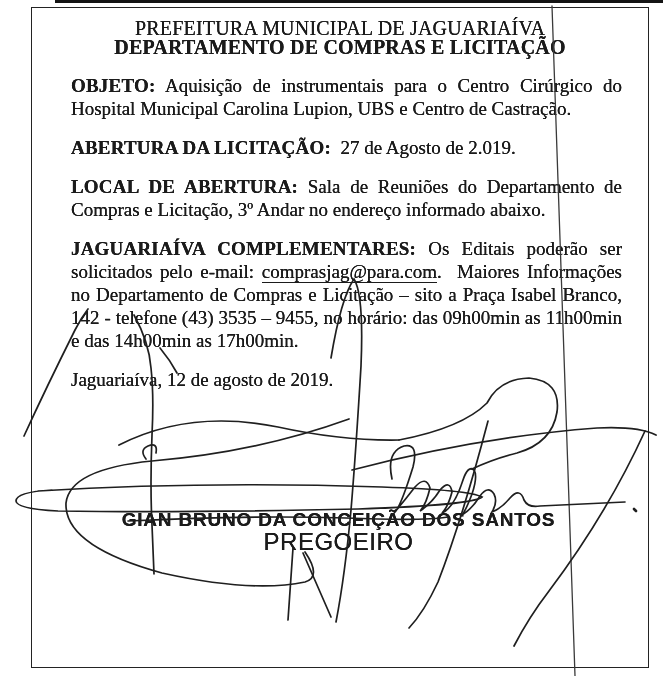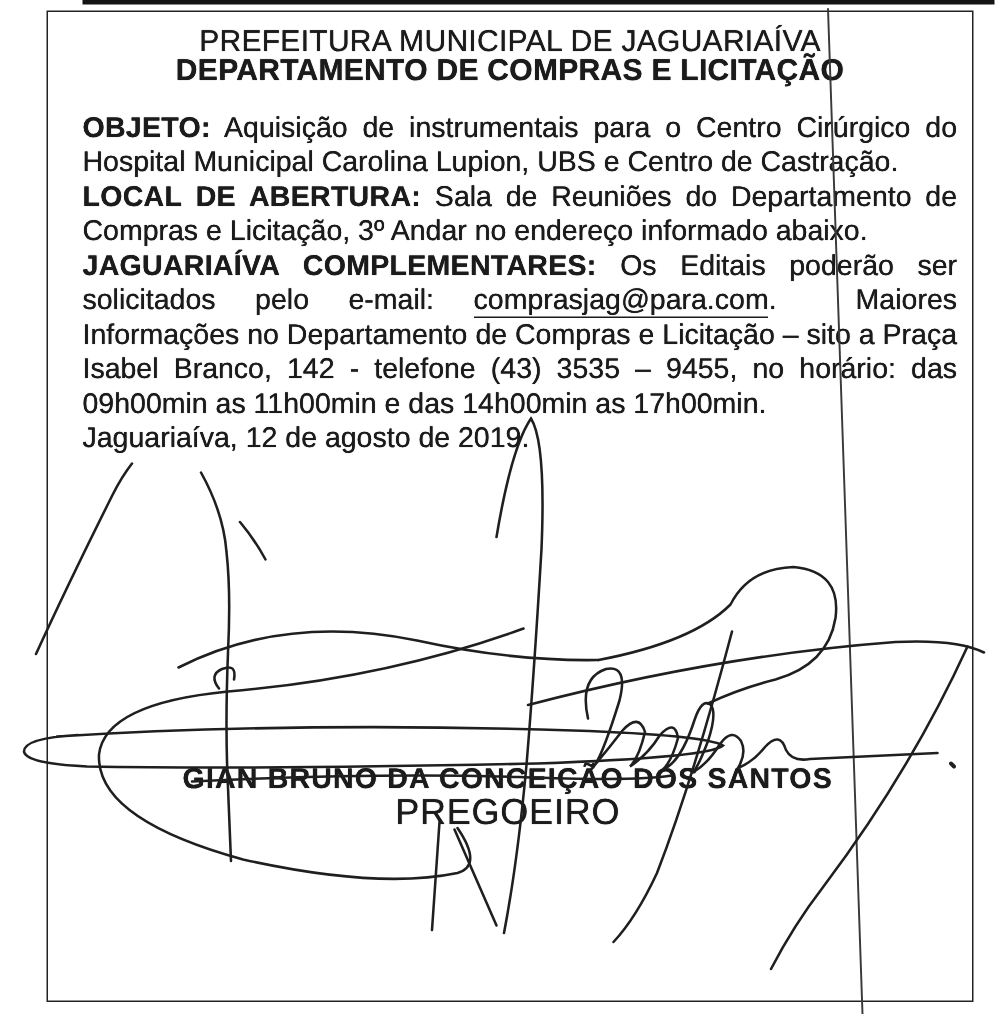--- a/index.html
+++ b/index.html
@@ -12,34 +12,35 @@
   
   .top-streak{position:absolute;left:55px;top:0;width:608px;height:3px;background:#141414;}
   
   .doc-border{
     position:absolute;left:31px;top:7px;width:618px;height:661px;
     border:1.6px solid #232323;box-sizing:border-box;
   }
   .content{
     position:absolute;left:31px;top:7px;width:618px;height:552px;
     box-sizing:border-box;
+    font-family:Liberation Serif, serif;
   }
   .header{
     margin-top:12px;text-align:center;
     font-size:20px;line-height:19px;letter-spacing:.2px;
     text-shadow:0 0 .5px #000;
   }
   .header .h-bold{font-weight:bold;}
   .bodytext{
     margin:17px 11px 0 24px;
     font-size:19px;line-height:23px;
     text-align:justify;
     text-shadow:0 0 .45px #000;
   }
-  .bodytext p{margin:0;}
+  .bodytext p{margin:16px;}
   .bodytext b{letter-spacing:.2px;}
   .email{border-bottom:1.6px solid #1b1b1b;}
   .dateline{text-align:left;margin-left:46px;}
   .sig-block{
     position:absolute;left:0;top:509px;width:663px;
     text-align:center;padding-left:14px;box-sizing:border-box;
     text-shadow:0 0 .5px #000;
   }
   .sig-name{font-weight:bold;font-size:19px;line-height:22px;letter-spacing:.8px;}
   .sig-role{font-size:24px;line-height:21px;letter-spacing:.5px;}
@@ -55,20 +56,21 @@
 
   <div class="content">
 
     <div class="header">
       <div>PREFEITURA MUNICIPAL DE JAGUARIAÍVA</div>
       <div class="h-bold">DEPARTAMENTO DE COMPRAS E LICITAÇÃO</div>
     </div>
 
     <div class="bodytext">
       <p><b>OBJETO:</b><span> Aquisição de instrumentais para o Centro Cirúrgico do Hospital Municipal Carolina Lupion, UBS e Centro de Castração.</span></p>
+      <p><b>ABERTURA DA LICITAÇÃO:</b><span>&nbsp; 27 de Agosto de 2.019.</span></p>
       <p><b>LOCAL DE ABERTURA:</b><span> Sala de Reuniões do Departamento de Compras e Licitação, 3º Andar no endereço informado abaixo.</span></p>
       <p><b>JAGUARIAÍVA COMPLEMENTARES:</b><span> Os Editais poderão ser solicitados pelo e-mail: </span><span class="email">comprasjag@para.com</span><span>.&nbsp; Maiores Informações no Departamento de Compras e Licitação – sito a Praça Isabel Branco, 142 - telefone (43) 3535 – 9455, no horário: das 09h00min as 11h00min e das 14h00min as 17h00min.</span></p>
       <p class="dateline">Jaguariaíva, 12 de agosto de 2019.</p>
     </div>
 
   </div>
 
   <div class="sig-block">
     <div class="sig-name">GIAN BRUNO DA CONCEIÇÃO DOS SANTOS</div>
     <div class="sig-role">PREGOEIRO</div>

